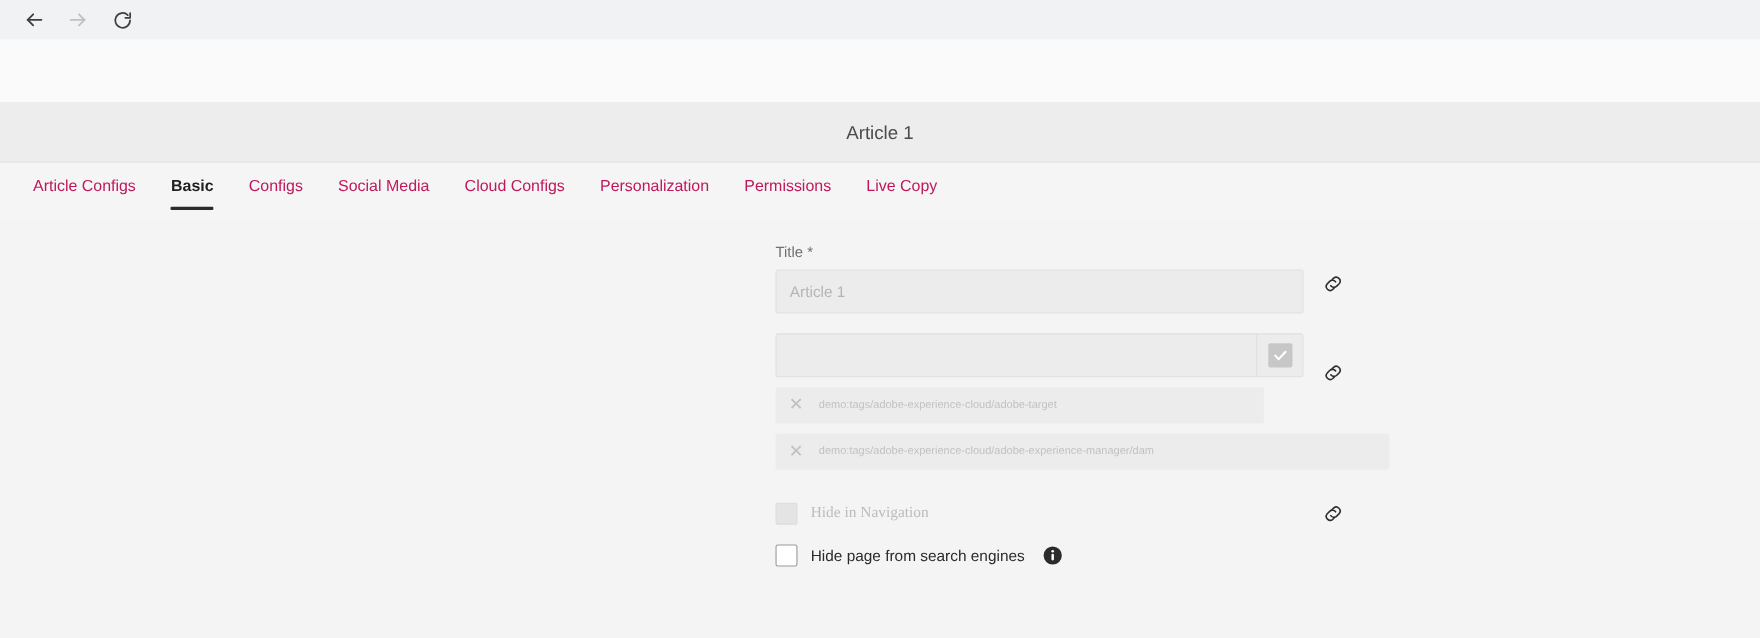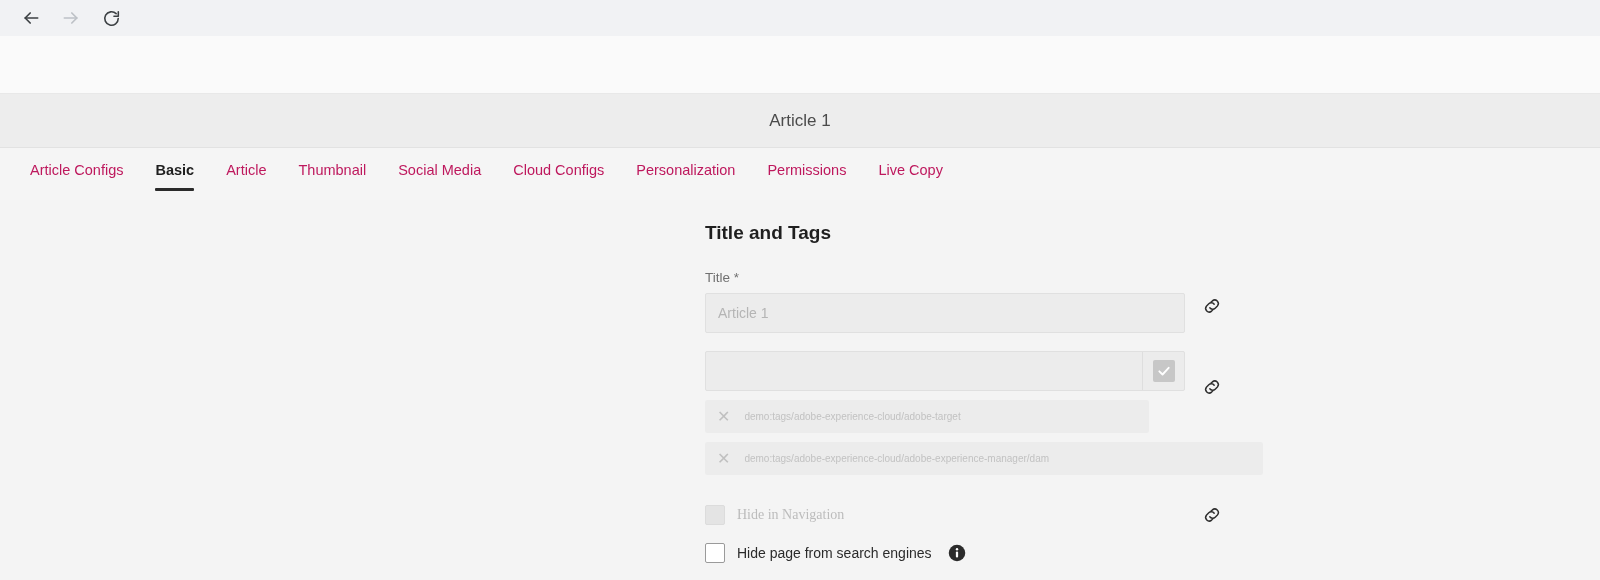--- a/index.html
+++ b/index.html
@@ -253,33 +253,31 @@
 
 <div class="white-band"></div>
 
 <div class="page-header">
   <div class="page-title">Article 1</div>
 </div>
 
 <div class="tabbar">
   <div class="tab">Article Configs</div>
   <div class="tab active">Basic</div>
-  <div class="tab">Article</div>
-  <div class="tab">Thumbnail</div>
+  <div class="tab">Configs</div>
   <div class="tab">Social Media</div>
   <div class="tab">Cloud Configs</div>
   <div class="tab">Personalization</div>
   <div class="tab">Permissions</div>
   <div class="tab">Live Copy</div>
 </div>
 
 <div class="content">
   <div class="form-col">
 
-    <div class="section-title">Title and Tags</div>
 
     <div class="field-row">
       <div class="field-label">Title *</div>
       <div class="text-input">Article 1</div>
       <div class="chain" style="left:496px; top:25px;">
         <svg width="22" height="22" viewBox="0 0 24 24" fill="none" stroke="#2f2f2f" stroke-width="1.6" stroke-linecap="round" stroke-linejoin="round">
           <path d="M9.6 13.9a3.9 3.9 0 0 0 5.9.45l2.4-2.4a3.9 3.9 0 0 0-5.5-5.5l-1.4 1.35"></path>
           <path d="M14.4 10.1a3.9 3.9 0 0 0-5.9-.45l-2.4 2.4a3.9 3.9 0 0 0 5.5 5.5l1.35-1.35"></path>
         </svg>
       </div>

